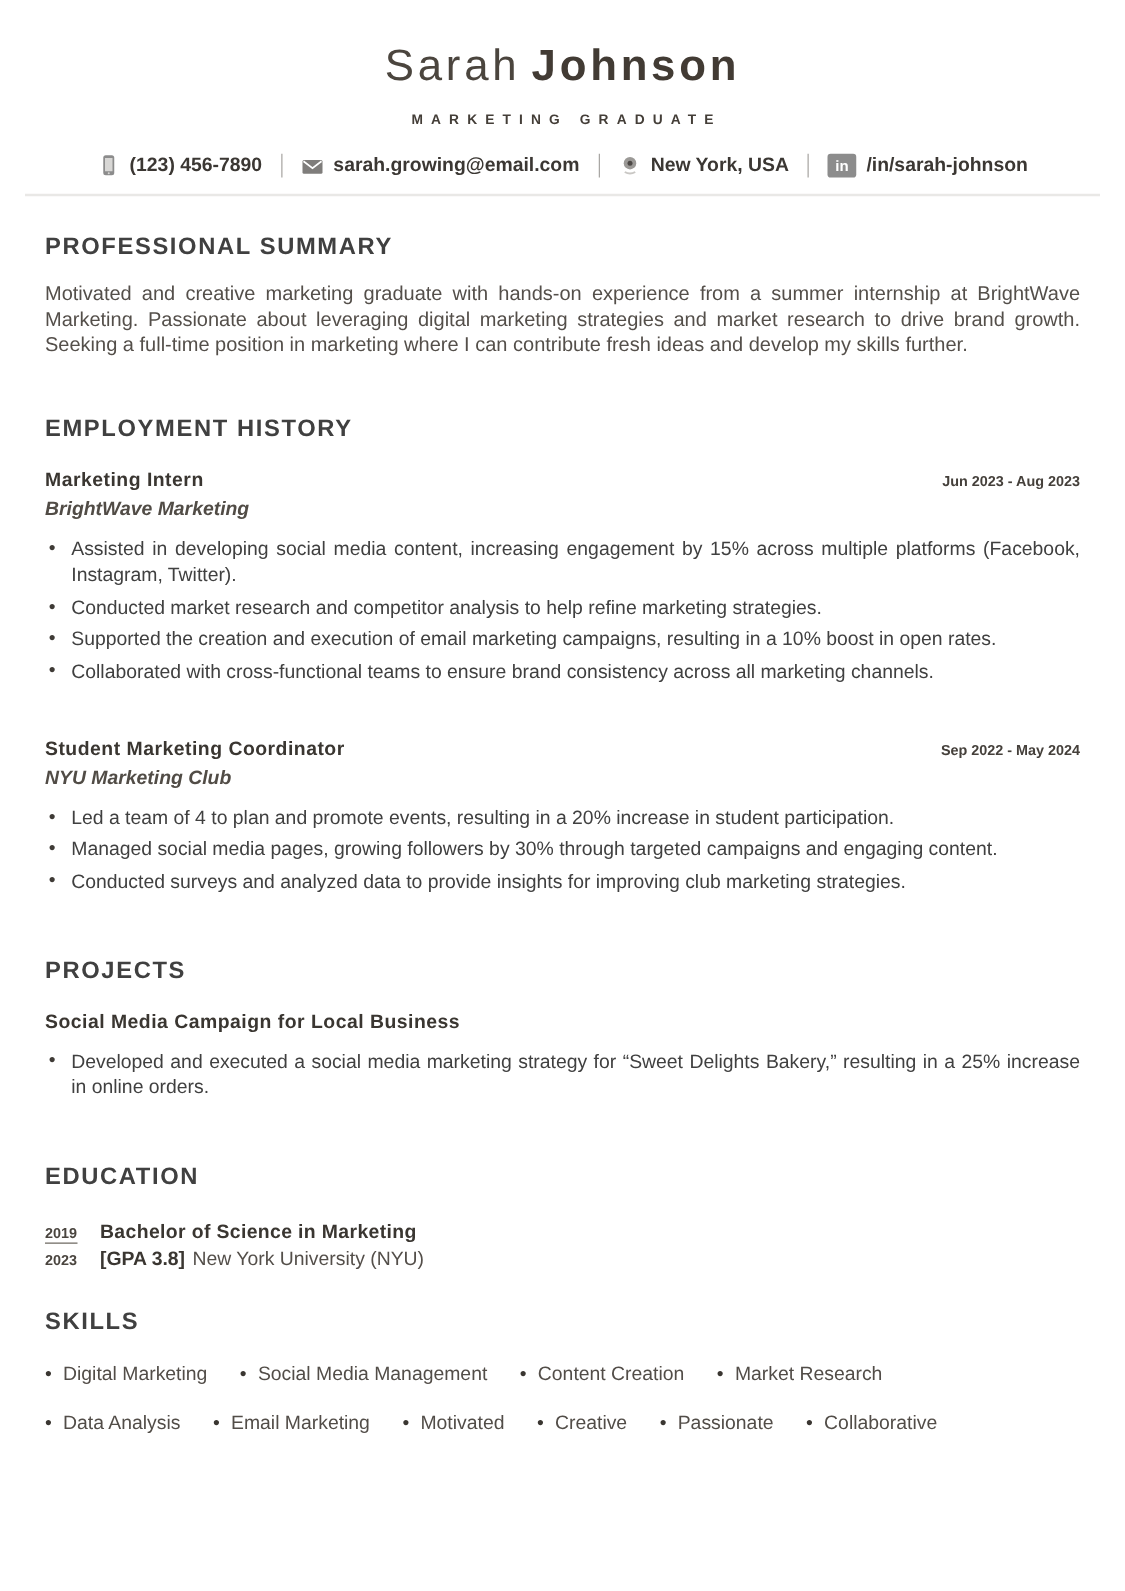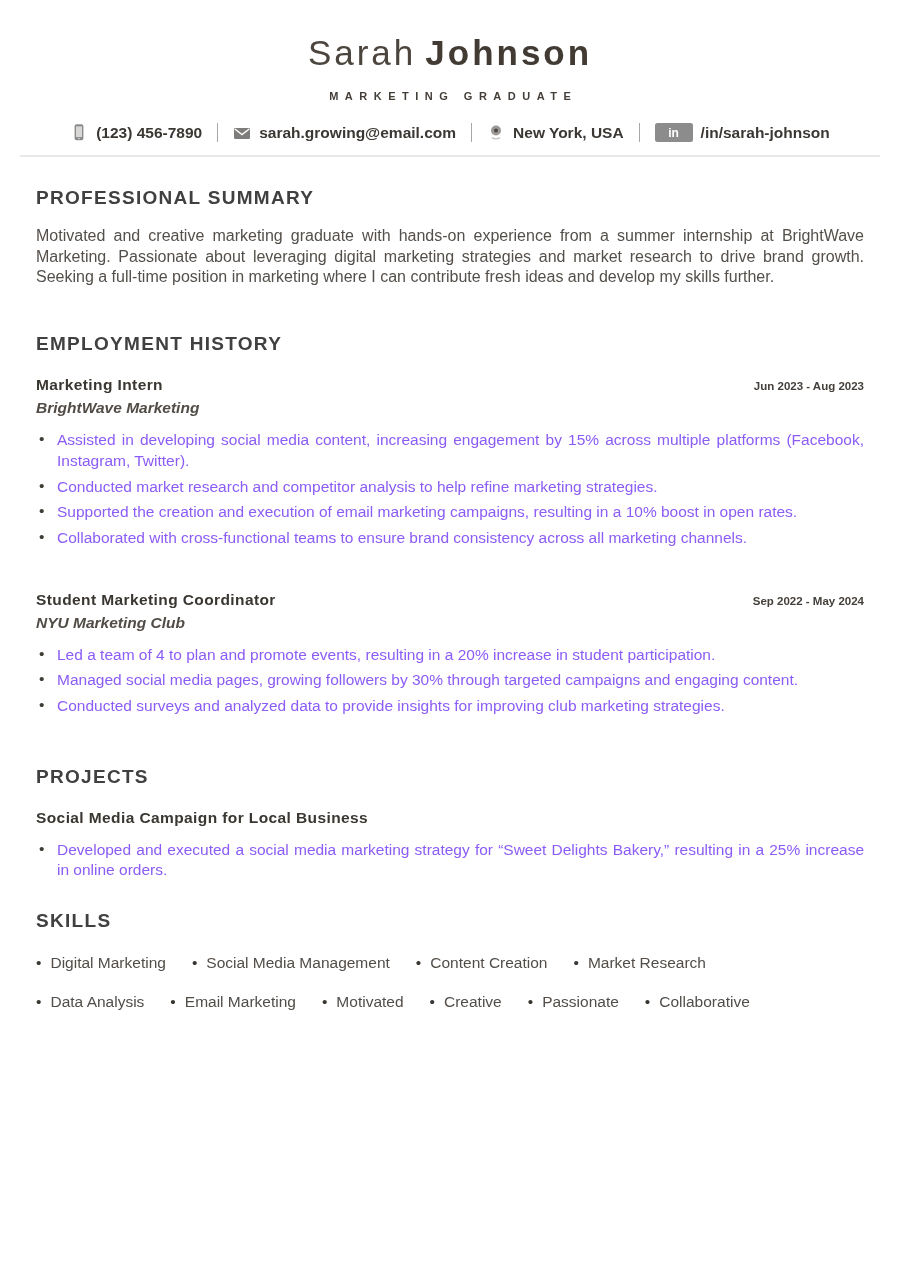--- a/index.html
+++ b/index.html
@@ -19,21 +19,21 @@
     letter-spacing: 6.5px; color: #443E38; padding-left: 6.5px;
   }
   .contact {
     margin-top: 21px; display: flex; justify-content: center; align-items: center;
     font-size: 15.5px; font-weight: 700; color: #3B3733; white-space: nowrap;
   }
   .citem { display: inline-flex; align-items: center; }
   .icn { display: inline-flex; align-items: center; margin-right: 8px; }
   .sep { width: 1px; height: 19px; background: #A9A7A4; margin: 0 15px; }
   .li-badge {
-    width: 38px; height: 19px; background: #8C8C8C; border-radius: 2.5px;
+    width: 23px; height: 19px; background: #8C8C8C; border-radius: 2.5px;
     color: #ffffff; font-size: 12px; font-weight: 700;
     display: inline-flex; align-items: center; justify-content: center;
     margin-right: 8px; line-height: 1;
   }
   .divider { height: 2px; background: #E9E8E6; margin: 13px -16px 0; }
 
   
   h2.sec-h {
     margin: 0; font-size: 19px; font-weight: 700; letter-spacing: 1.3px; color: #404040;
   }
@@ -53,21 +53,21 @@
   h3.entry-title {
     margin: 0; font-size: 15.5px; font-weight: 700; letter-spacing: 0.4px; color: #3A3631;
   }
   .dates { font-size: 11.5px; font-weight: 700; color: #45403B; }
   .company {
     margin-top: 5px; font-size: 15.5px; font-weight: 700; font-style: italic; color: #514C46;
   }
   ul.bullets { list-style: none; margin: 13px 0 0; padding: 0; }
   ul.bullets li {
     position: relative; padding-left: 21px; margin-top: 5px;
-    font-size: 15.5px; line-height: 20.7px; color: #8b5cf6; text-align: justify;
+    font-size: 15.5px; line-height: 20.7px; color: #404040; text-align: justify;
   }
   ul.bullets li:first-child { margin-top: 0; }
   ul.bullets li::before { content: "•"; position: absolute; left: 3px; top: -1px; color: #3F3B36; }
   .job + .job { margin-top: 42px; }
 
   
   .edu {
     display: grid; grid-template-columns: 44px 1fr; align-items: baseline;
     margin-top: 22px; row-gap: 1px;
   }
@@ -177,20 +177,31 @@
     <article class="project">
       <div class="job-head">
         <h3 class="entry-title">Social Media Campaign for Local Business</h3>
       </div>
       <ul class="bullets">
         <li>Developed and executed a social media marketing strategy for “Sweet Delights Bakery,” resulting in a 25% increase in online orders.</li>
       </ul>
     </article>
   </section>
 
+  <section class="sec-education">
+    <h2 class="sec-h">EDUCATION</h2>
+    <div class="edu">
+      <span class="yr yr-start">2019</span>
+      <div class="deg">Bachelor of Science in Marketing</div>
+      <span class="yr">2023</span>
+      <div class="school-line">
+        <span class="gpa">[GPA 3.8]</span><span>New York University (NYU)</span>
+      </div>
+    </div>
+  </section>
 
   <section class="sec-skills">
     <h2 class="sec-h">SKILLS</h2>
     <ul class="skills">
       <li>Digital Marketing</li>
       <li>Social Media Management</li>
       <li>Content Creation</li>
       <li>Market Research</li>
     </ul>
     <ul class="skills row2">

